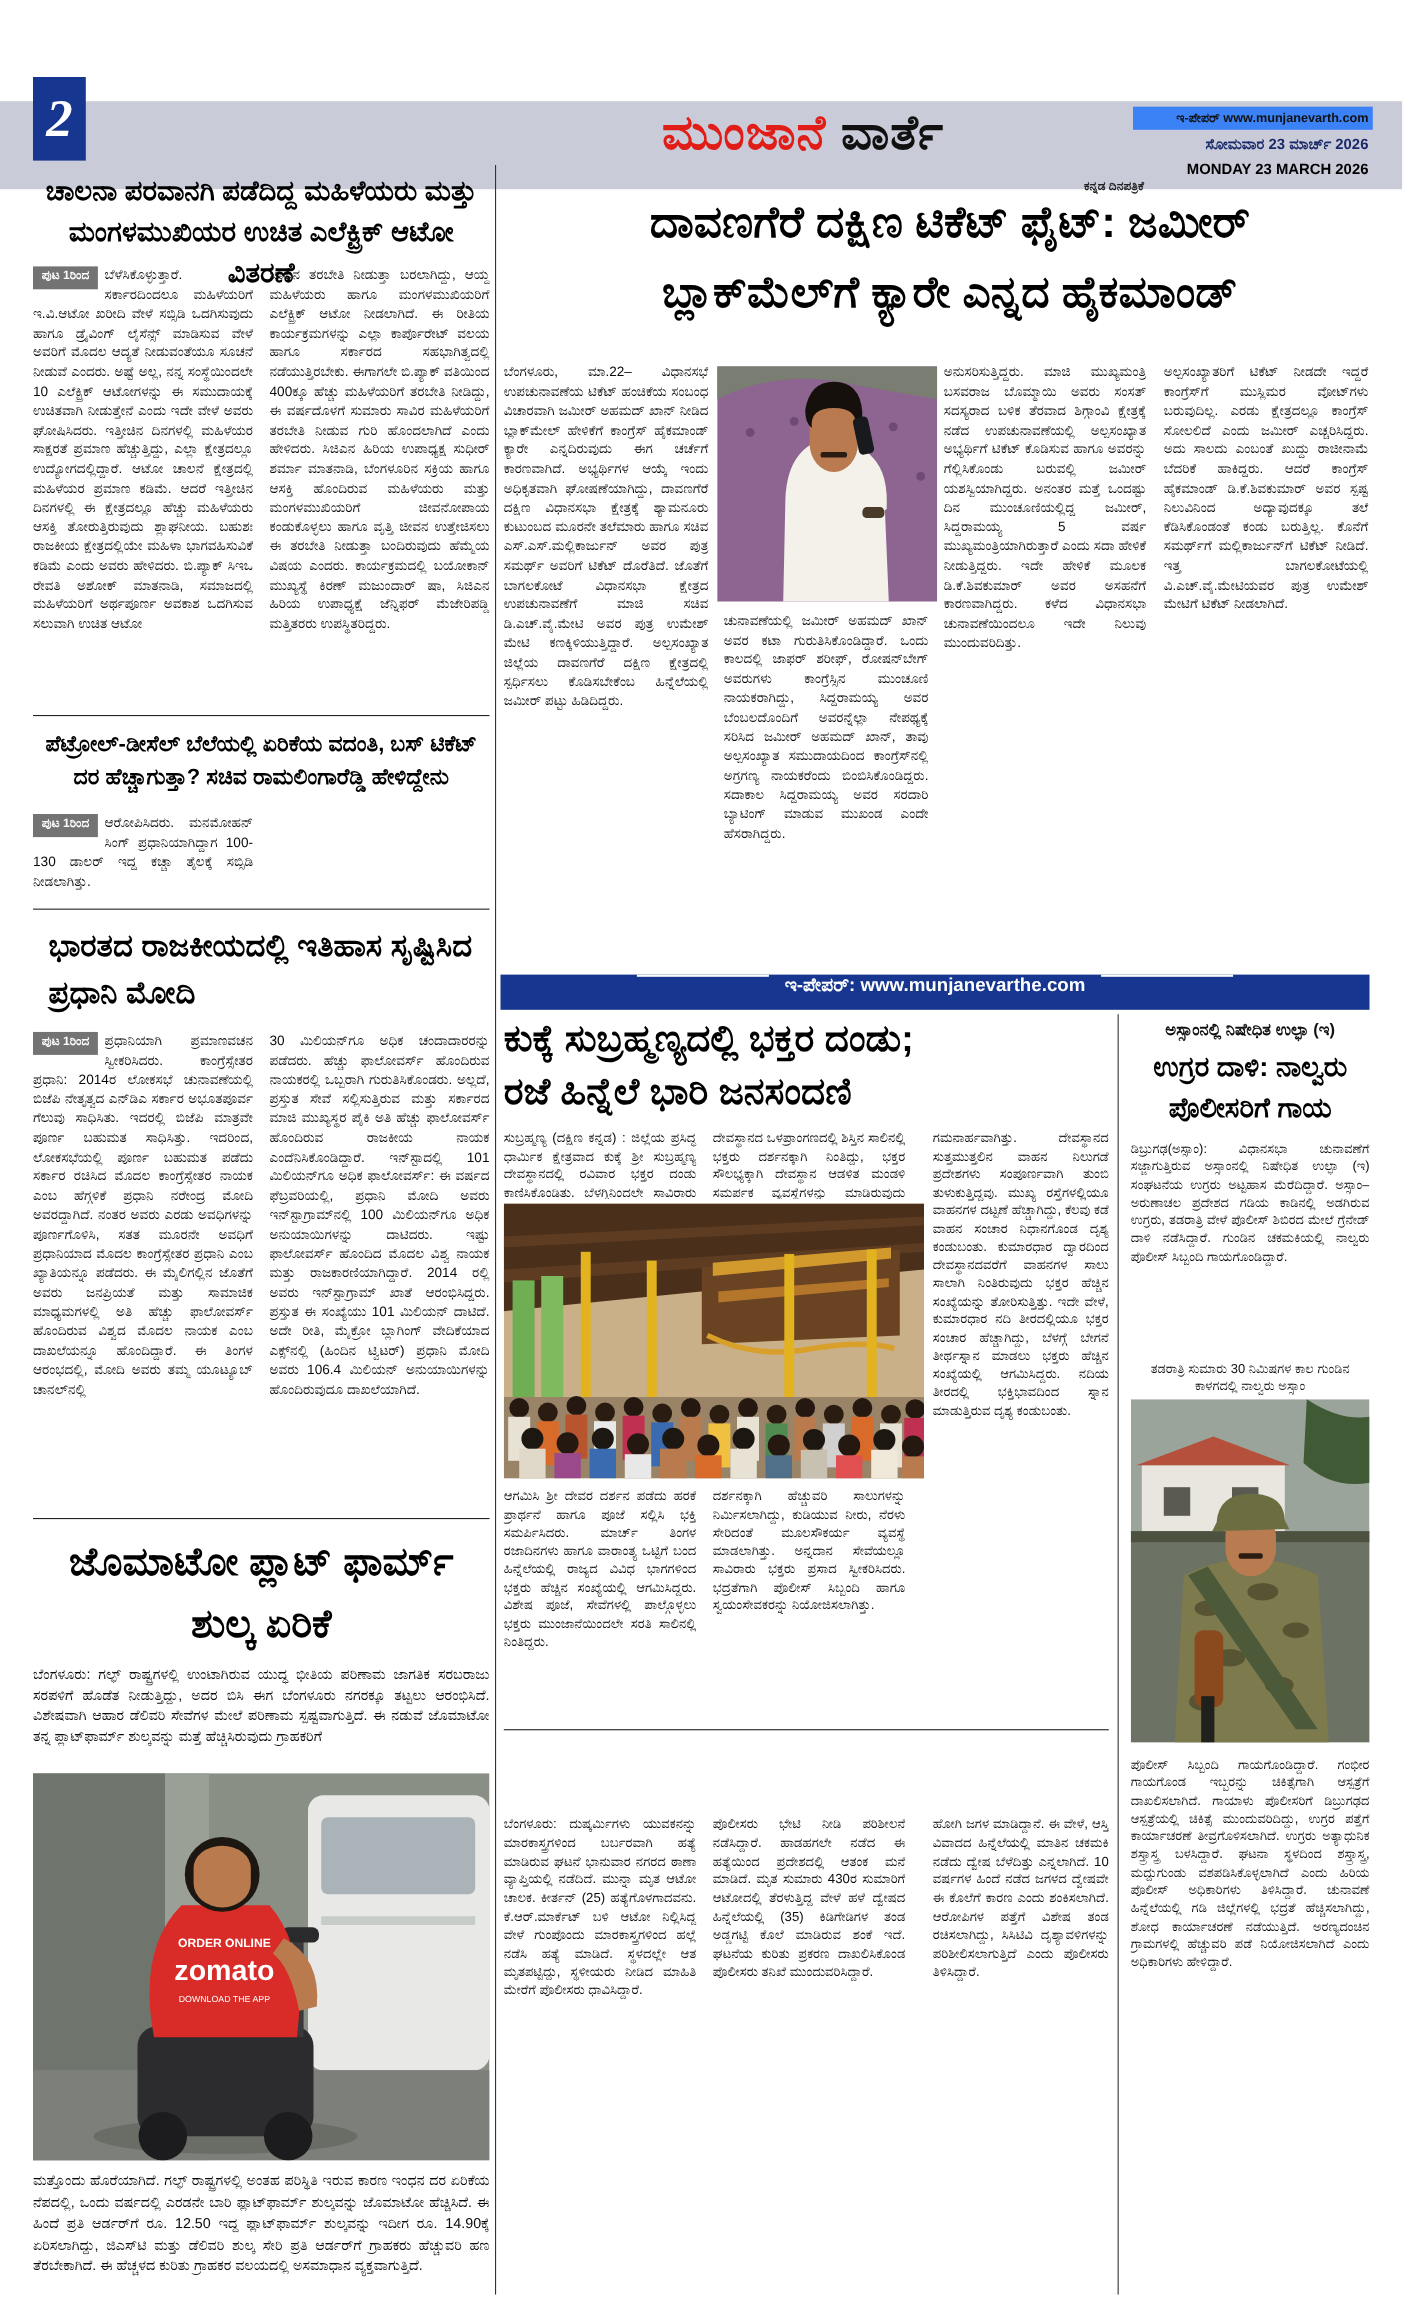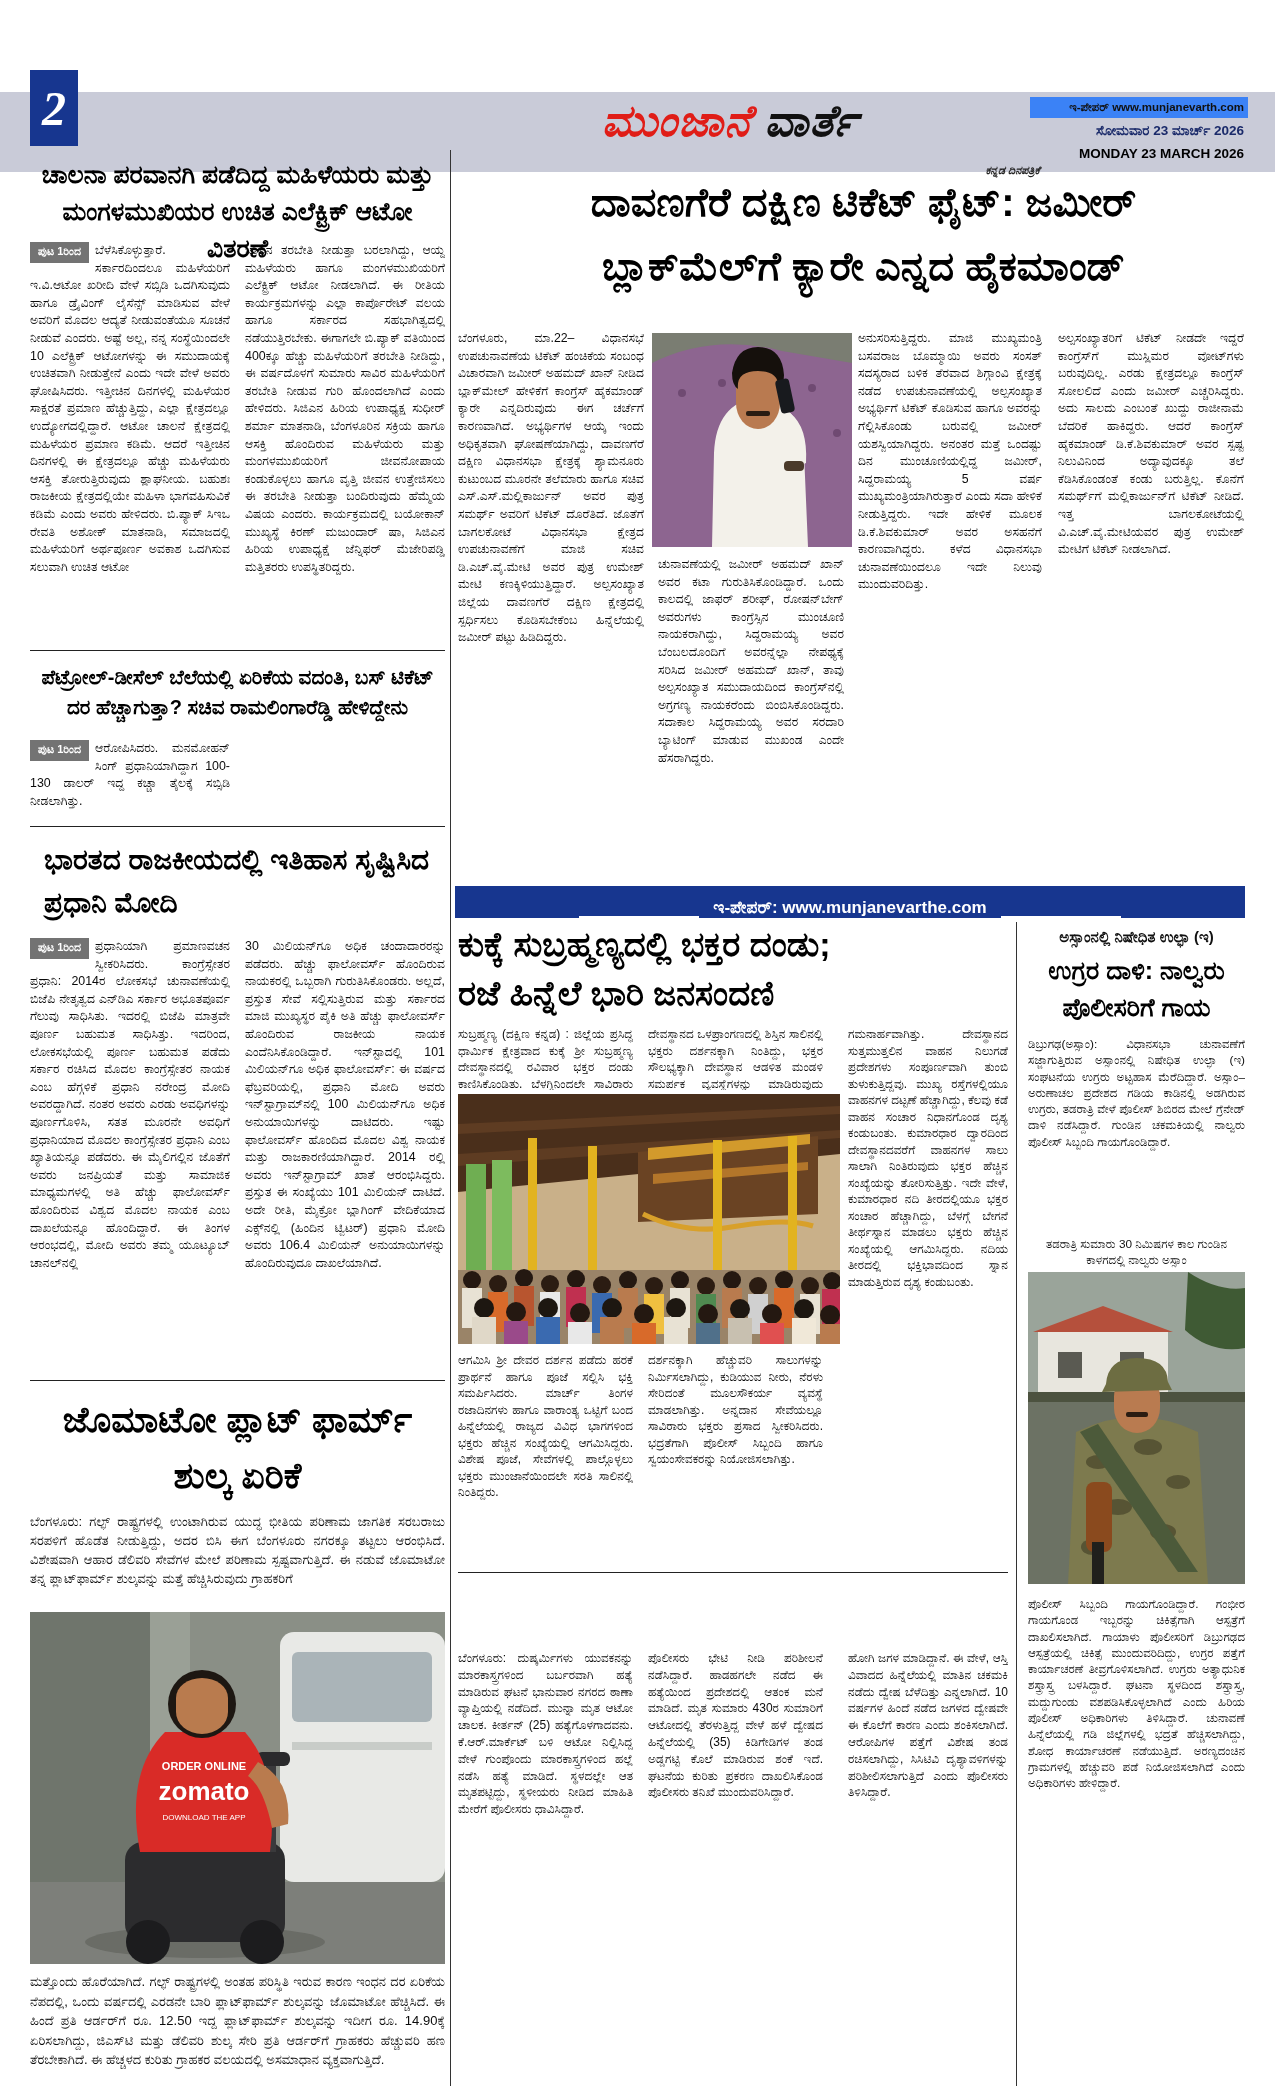--- a/index.html
+++ b/index.html
@@ -4,39 +4,39 @@
 <style>
   html,body{margin:0;padding:0;background:#ffffff;}
   .page{position:relative;width:1275px;height:2100px;background:#fff;overflow:hidden;
         font-family:"Liberation Sans","DejaVu Sans",sans-serif;color:#111;}
   .abs{position:absolute;}
   
   .band{left:0;top:92px;width:1275px;height:80px;background:#c9cbd8;}
   .pageno{left:30px;top:70px;width:48px;height:76px;background:#17368f;color:#fff;
           display:flex;align-items:center;justify-content:center;
           font:italic bold 48px "Liberation Serif",serif;}
-  .masthead{left:420px;top:98px;width:620px;text-align:center;font-style:italic;}
+  .masthead{left:420px;top:98px;width:620px;text-align:center;}
   .masthead .t{font-size:44px;font-weight:bold;letter-spacing:1px;line-height:46px;}
   .masthead .red{color:#e01d17;}
   .masthead .sub{font-size:11px;font-weight:bold;color:#222;margin-top:20px;text-align:right;}
   .epaperbox{left:1030px;top:97px;width:218px;height:21px;background:#3b82f6;
              display:flex;align-items:center;justify-content:flex-end;
              font-size:11.5px;font-weight:bold;padding-right:4px;box-sizing:border-box;}
   .datekn{left:1030px;top:123px;width:214px;text-align:right;font-size:13.5px;font-weight:bold;color:#1a2a6a;}
   .dateen{left:1030px;top:146px;width:214px;text-align:right;font-size:13.5px;font-weight:bold;color:#000;}
   
   .vrule{width:1px;background:#333;}
   .hrule{height:1px;background:#222;}
   
   .hl{font-weight:bold;color:#000;text-align:center;}
   .body-txt{font-size:12.4px;line-height:17.6px;text-align:justify;overflow:hidden;color:#0a0a0a;}
   .tag{display:inline-block;background:#737373;color:#fff;font-size:11px;font-weight:bold;
        padding:1px 8px 2px;margin:0 6px 2px 0;float:left;}
   .photo{display:block;}
-  .bar{background:#17368f;color:#fff;display:flex;align-items:flex-end;justify-content:center;}
+  .bar{background:#17368f;color:#fff;display:flex;align-items:flex-start;justify-content:center;}
   .bar .line{flex:0 0 120px;height:2px;background:#fff;margin:0 14px;}
   .bar .txt{font-size:17px;font-weight:bold;}
 </style>
 </head>
 <body>
 
 <div class="page">
 
   <div class="abs band"></div>
   <div class="abs pageno">2</div>

